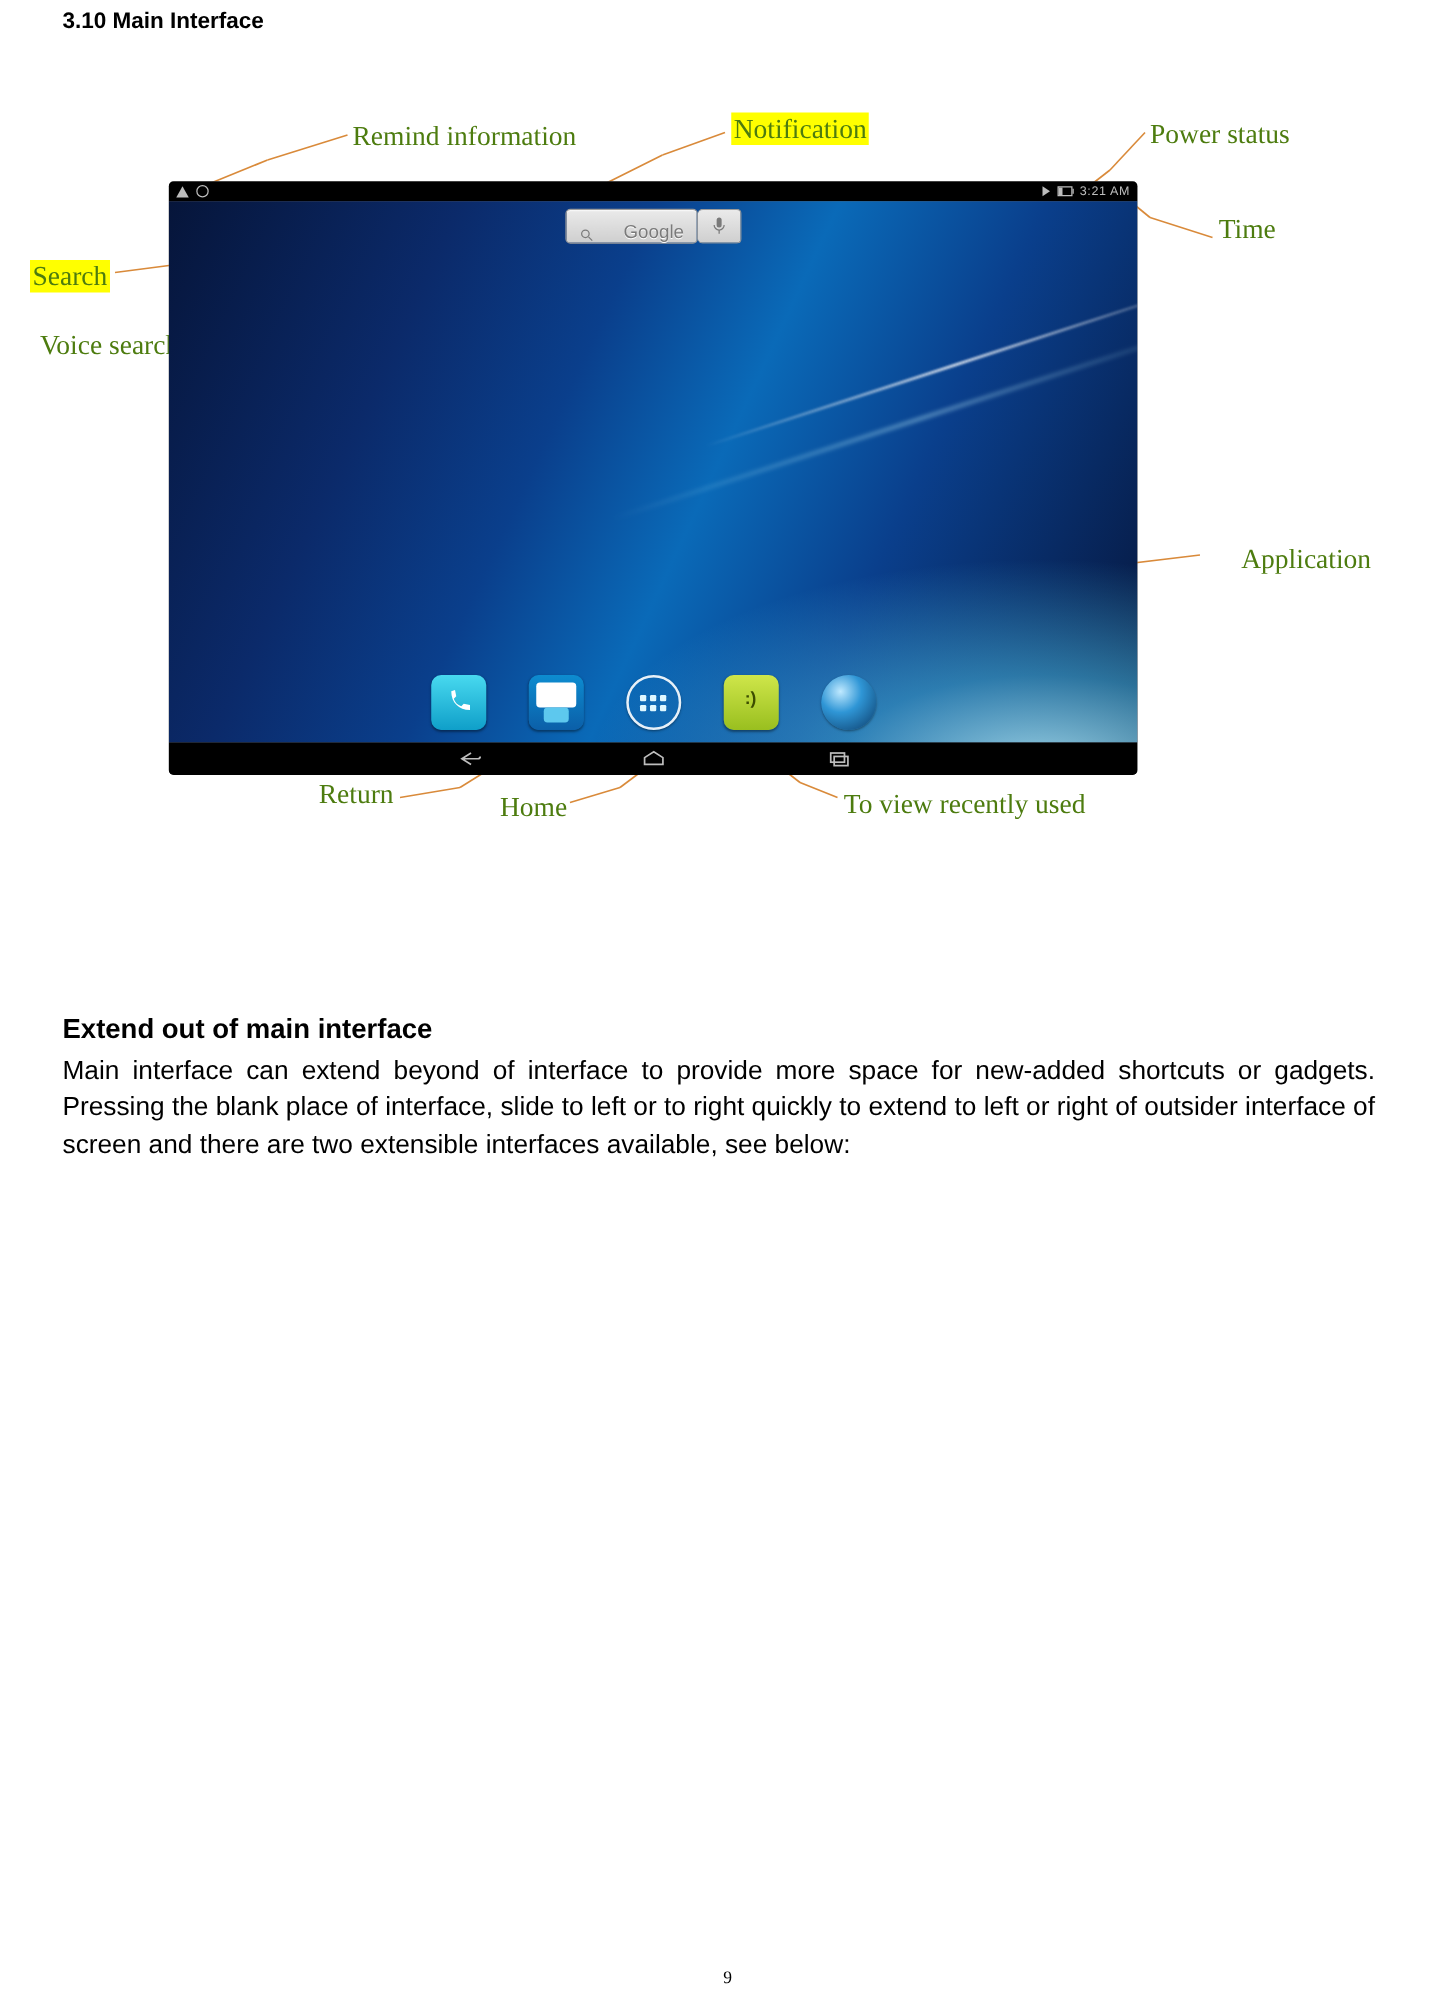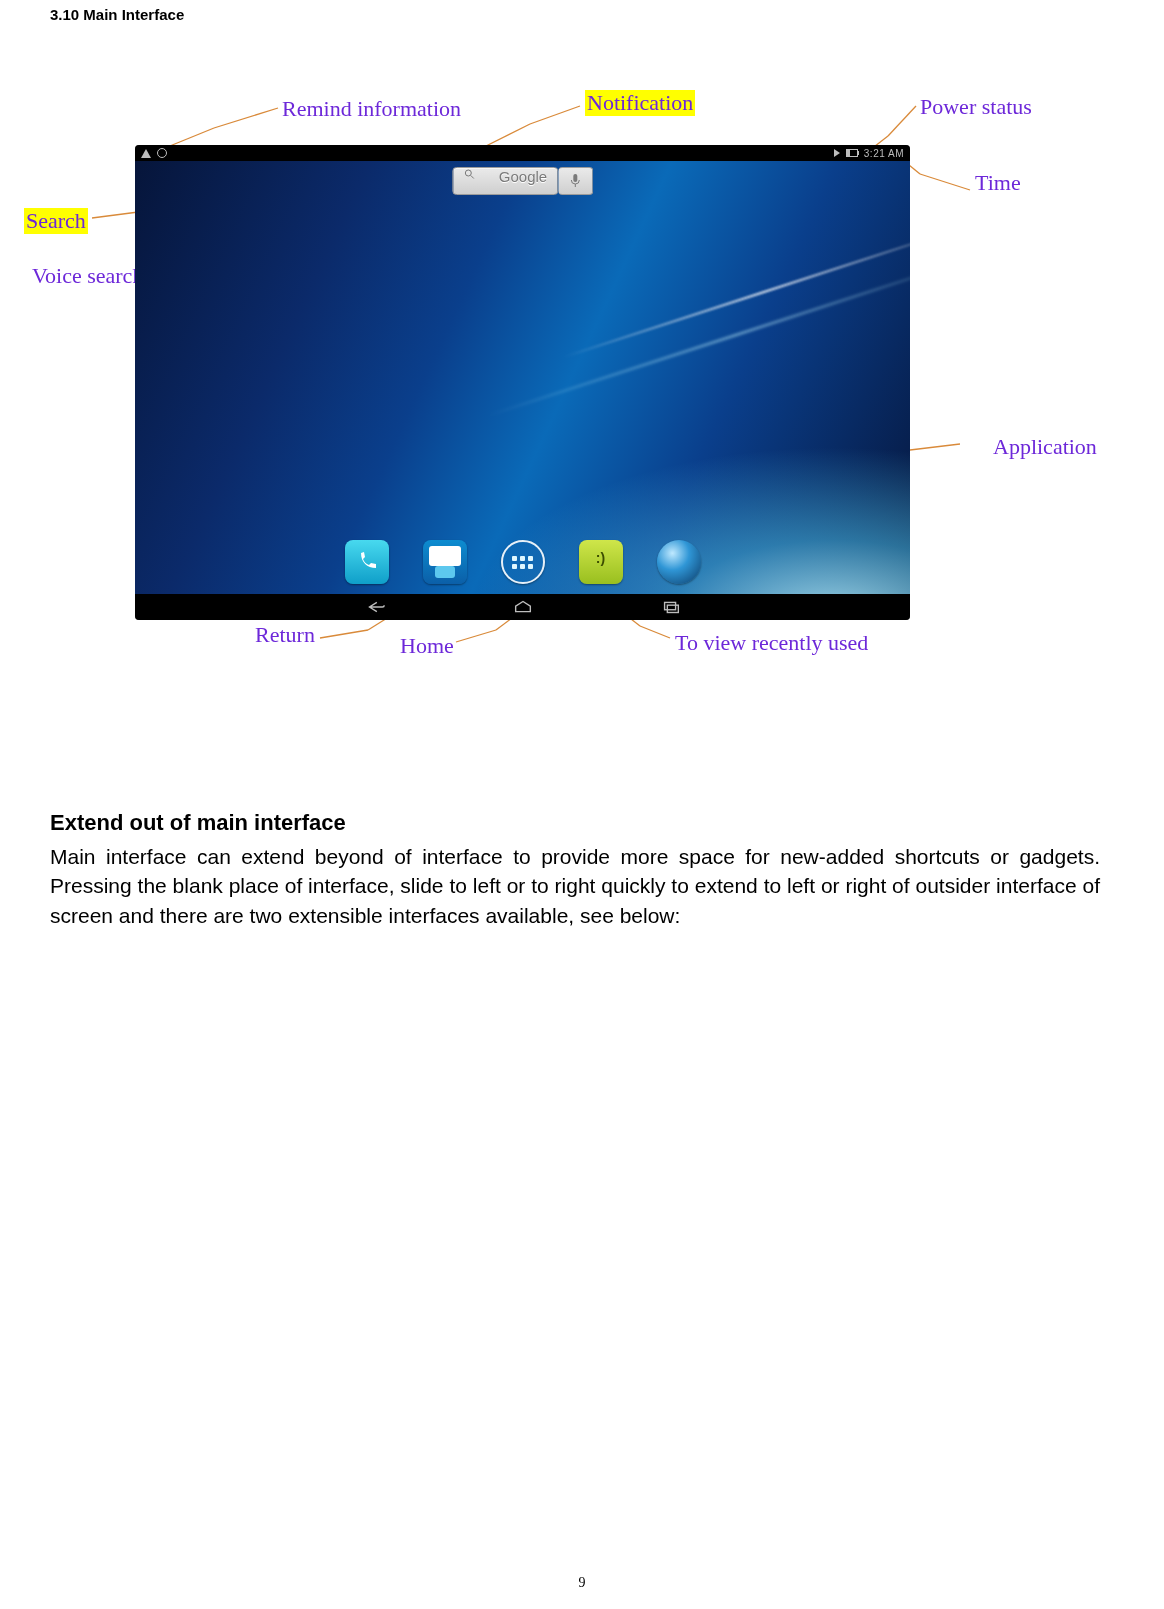--- a/index.html
+++ b/index.html
@@ -14,21 +14,21 @@
     height: 1609px;
     position: relative;
     box-sizing: border-box;
   }
   .section-title {
     position: absolute;
     left: 50px;
     top: 6px;
     font-family: Arial, Helvetica, sans-serif;
     font-weight: bold;
-    font-size: 15px;
+    font-size: 18px;
   }
   .body-text-1 {
     position: absolute;
     left: 50px;
     top: 42px;
     width: 1050px;
     font-family: Arial, Helvetica, sans-serif;
     font-size: 21px;
     line-height: 1.35;
   }
@@ -36,21 +36,21 @@
     position: absolute;
     left: 0;
     top: 90px;
     width: 1164px;
     height: 560px;
   }
   .callout {
     position: absolute;
     font-family: "Times New Roman", Times, serif;
     font-size: 22px;
-    color: #6d28d9;
+    color: #4d7c0f;
     white-space: nowrap;
   }
   .hl {
     background: #ffff00;
     padding: 0 2px;
   }
   .tablet {
     position: absolute;
     left: 135px;
     top: 55px;
@@ -113,21 +113,21 @@
     filter: blur(1.5px);
   }
   .search-row {
     position: absolute;
     top: 6px; left: 50%;
     transform: translateX(-50%);
     display: flex;
     align-items: center;
   }
   .search-pill {
-    display: flex; align-items: flex-start;
+    display: flex; align-items: flex-end;
     height: 26px;
     background: linear-gradient(#eaeaea,#cfcfcf);
     border: 1px solid #9b9b9b;
     border-radius: 4px;
     padding: 0 10px;
     gap: 24px;
     box-shadow: inset 0 1px 0 rgba(255,255,255,.6);
   }
   .search-pill .gtext {
     font-family: Arial, Helvetica, sans-serif;

